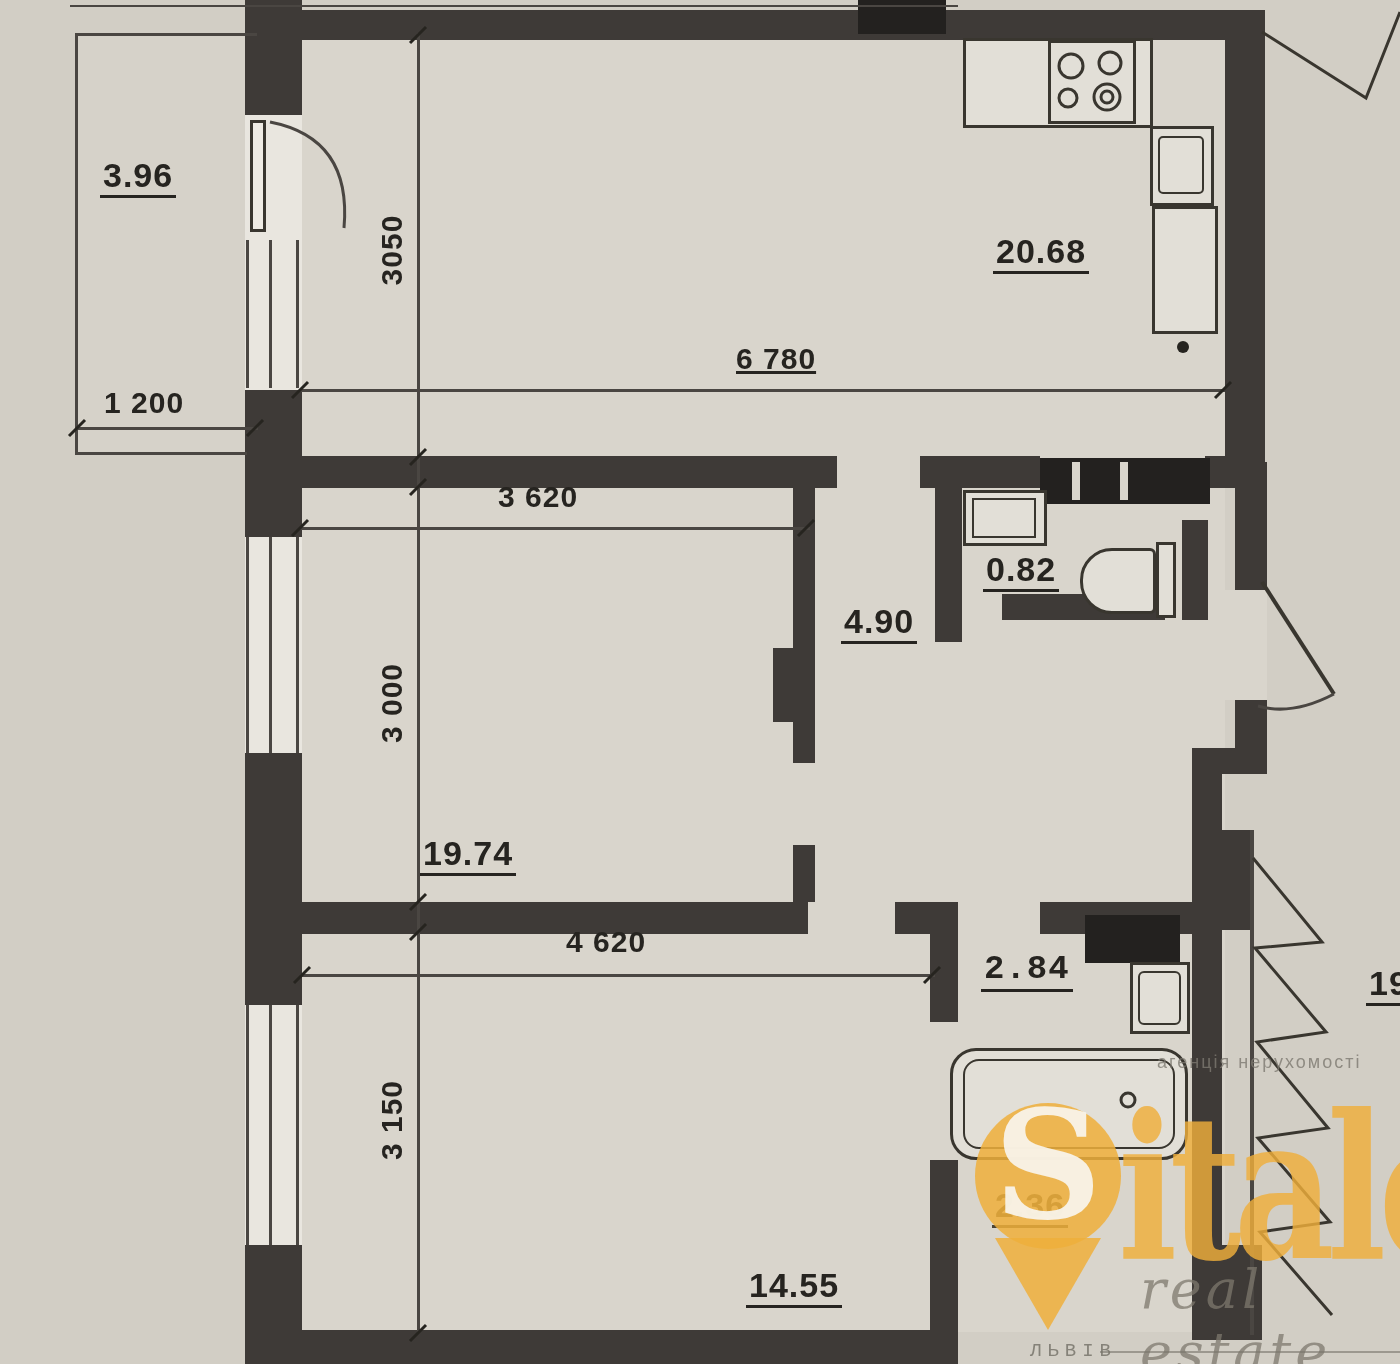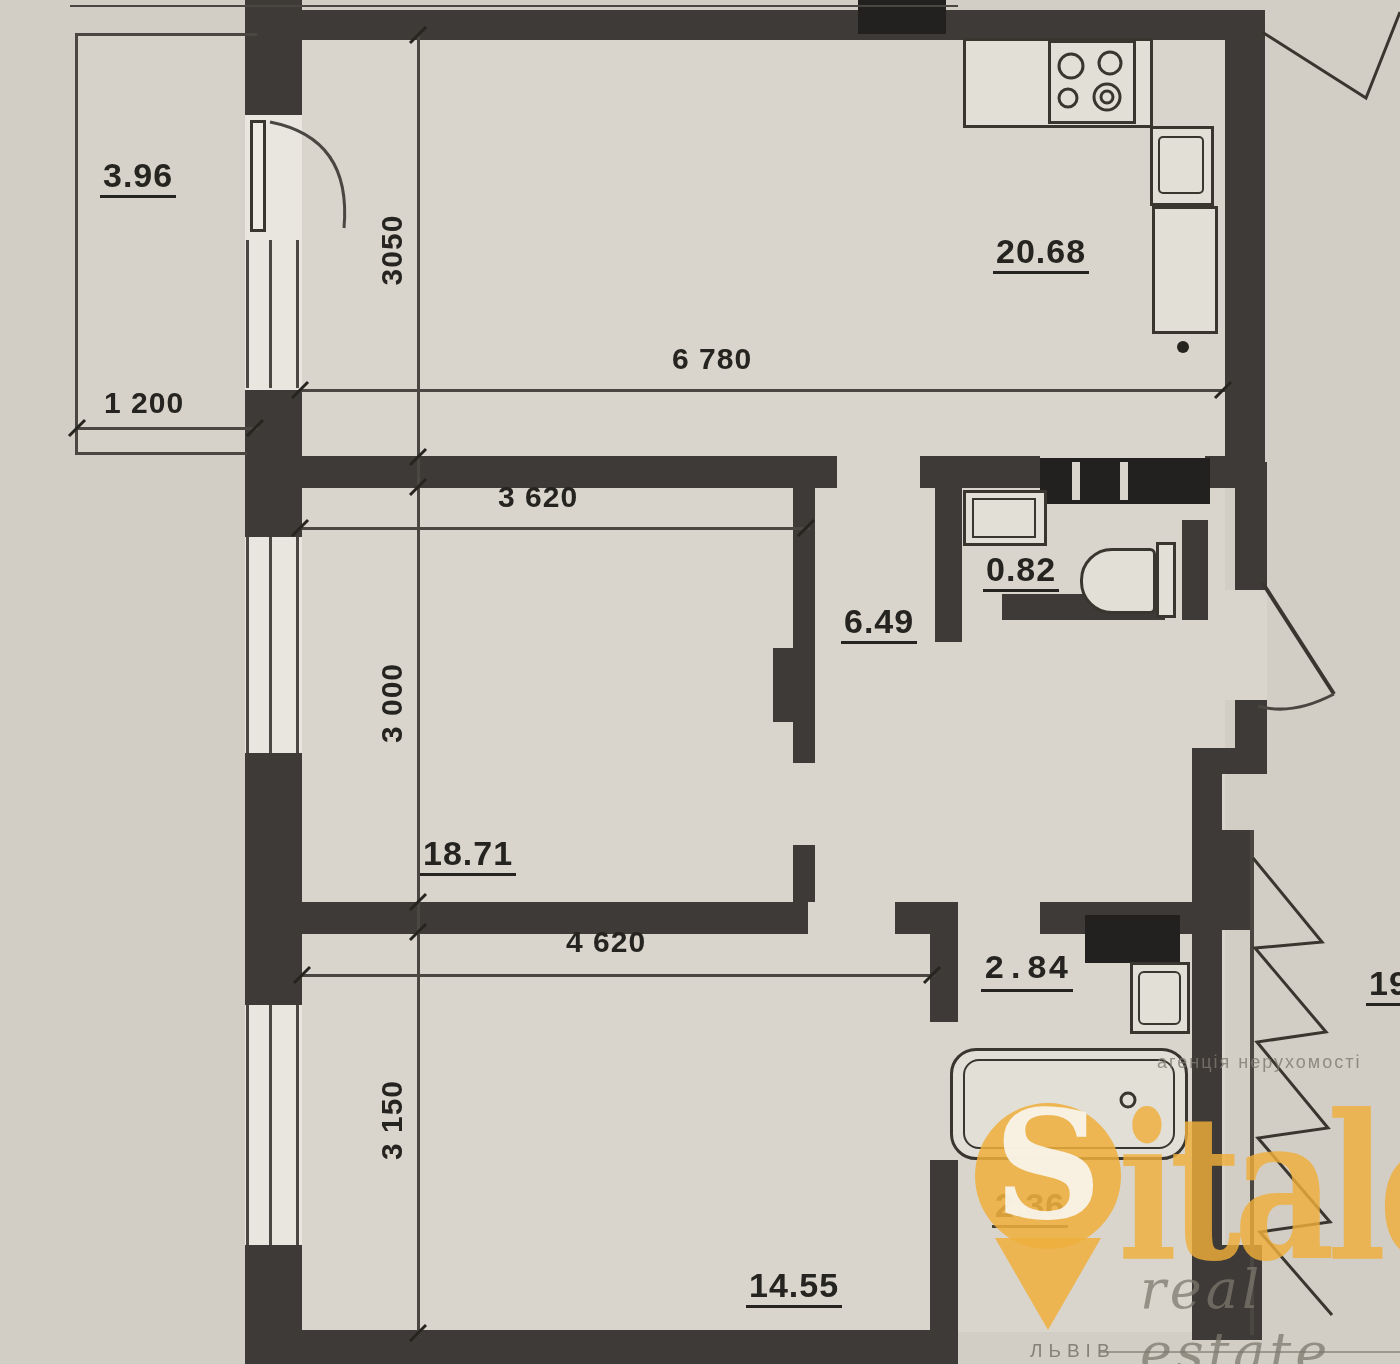--- a/index.html
+++ b/index.html
@@ -175,39 +175,39 @@
         <circle cx="1107" cy="97" r="13"></circle>
       <circle cx="1107" cy="97" r="6"></circle>
       <circle cx="1128" cy="1100" r="7"></circle>
     </g>
     <circle cx="1183" cy="347" r="6" fill="#26241f"></circle>
   </svg>
 
   <div class="area" style="left:100px;top:158px;">3.96</div>
   <div class="area" style="left:993px;top:202px;margin-top:32px;">20.68</div>
   <div class="area" style="left:983px;top:552px;">0.82</div>
-  <div class="area" style="left:841px;top:604px;">6.49</div>
-  <div class="area" style="left:420px;top:836px;">18.71</div>
+  <div class="area" style="left:841px;top:604px;">4.90</div>
+  <div class="area" style="left:420px;top:836px;">19.74</div>
   <div class="area" style="left:981px;top:952px;font-family:Liberation Mono, monospace;">2.84</div>
   <div class="area" style="left:746px;top:1268px;">14.55</div>
   <div class="area" style="left:992px;top:1188px;color:#4a4334;border-color:#4a4334;">2.36</div>
   <div class="area" style="left:1366px;top:966px;">19</div>
 
   <div class="dim" style="left:104px;top:388px;">1 200</div>
-  <div class="dim" style="left:672px;top:344px;">6 780</div>
+  <div class="dim" style="left:736px;top:344px;text-decoration:underline;">6 780</div>
   <div class="dim" style="left:498px;top:482px;">3 620</div>
   <div class="dim" style="left:566px;top:927px;">4 620</div>
   <div class="vdim" style="left:337px;top:235px;">3050</div>
   <div class="vdim" style="left:337px;top:688px;">3 000</div>
   <div class="vdim" style="left:337px;top:1105px;">3 150</div>
 
   <div>
     <div class="wm-agency" style="left:1157px;top:1052px;">агенція нерухомості</div>
     <div class="wm-pin-circle" style="left:975px;top:1103px;width:146px;height:146px;"></div>
     <div class="wm-pin-point" style="left:995px;top:1238px;"></div>
     <div class="wm-s" style="left:975px;top:1090px;">S</div>
     <div class="wm-italo" style="left:1118px;top:1088px;">italo</div>
     <div class="wm-real" style="left:1140px;top:1258px;">real estate</div>
-    <div class="wm-city" style="left:1030px;top:1340px;">ЛЬВІВ</div>
+    <div class="wm-city" style="left:1030px;top:1340px;font-family:Liberation Mono, monospace;">ЛЬВІВ</div>
     <div class="tline" style="left:1100px;top:1351px;width:300px;height:2px;background:rgba(120,116,107,.6);"></div>
   </div>
 
 </div>
 
 </body></html>

